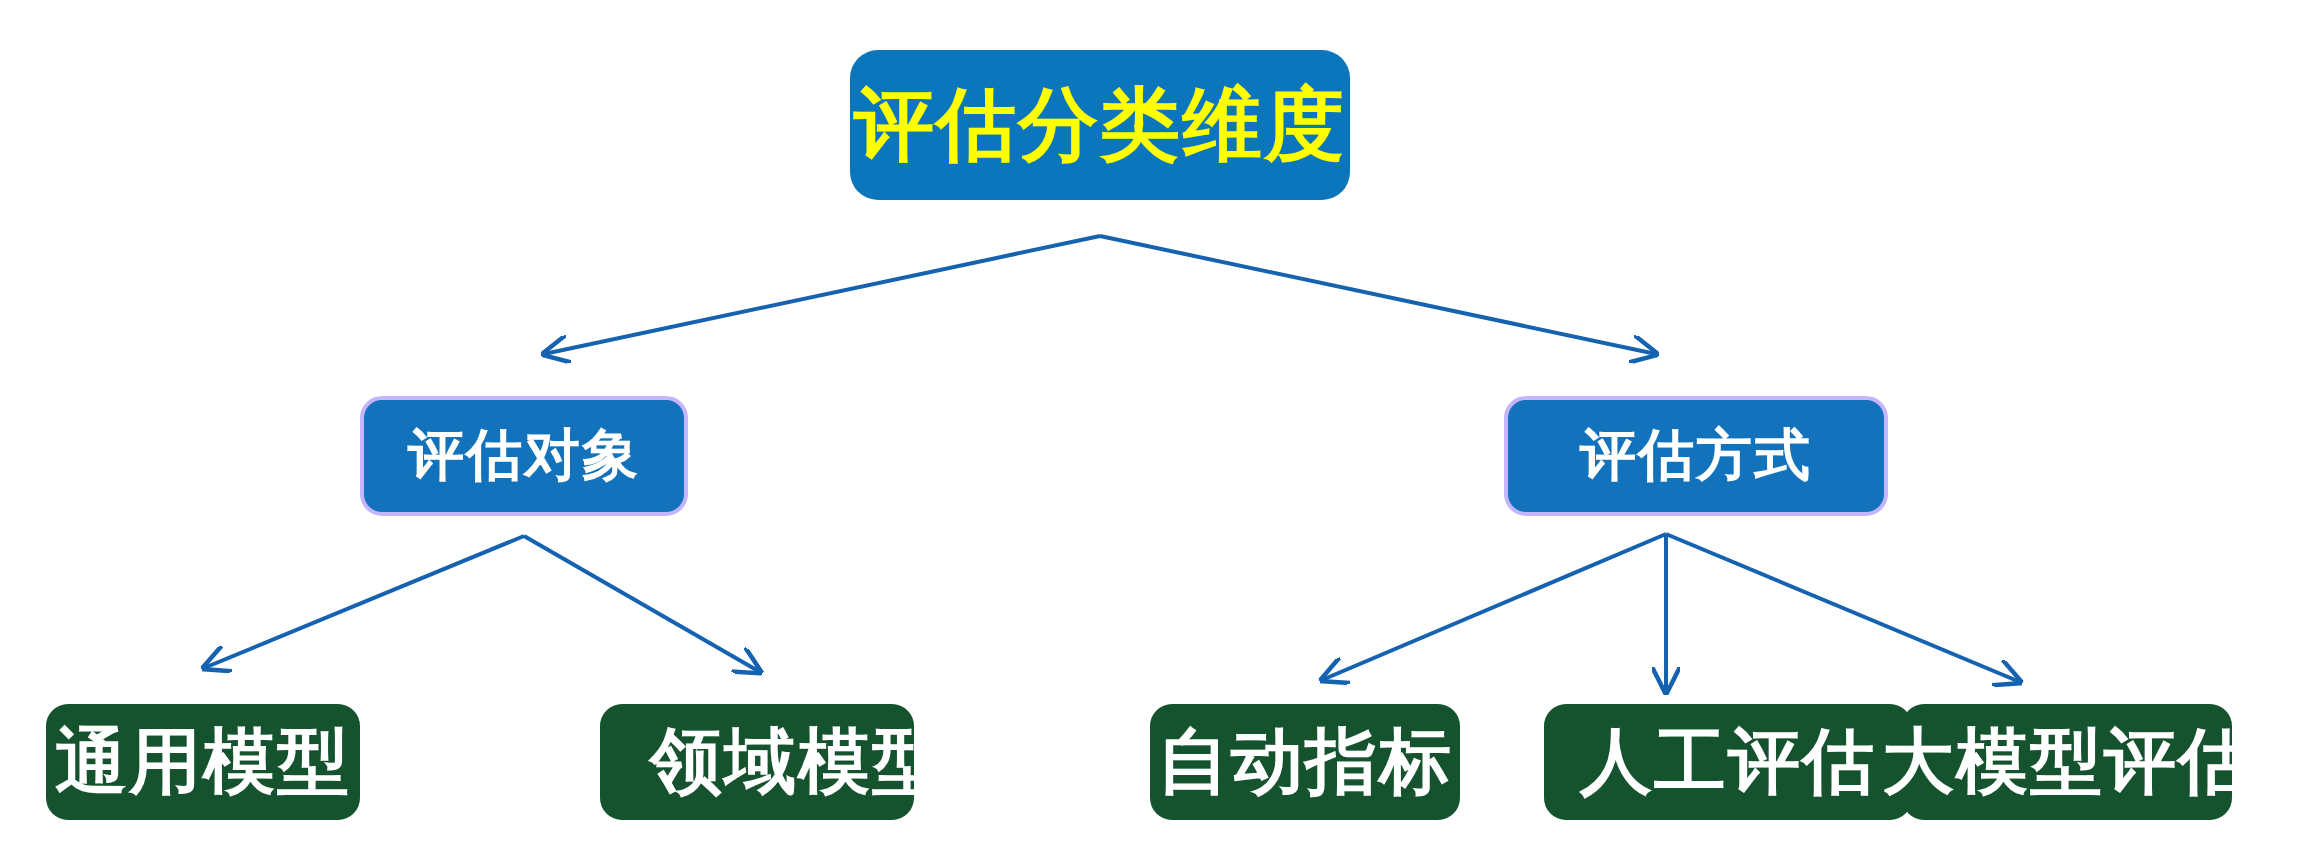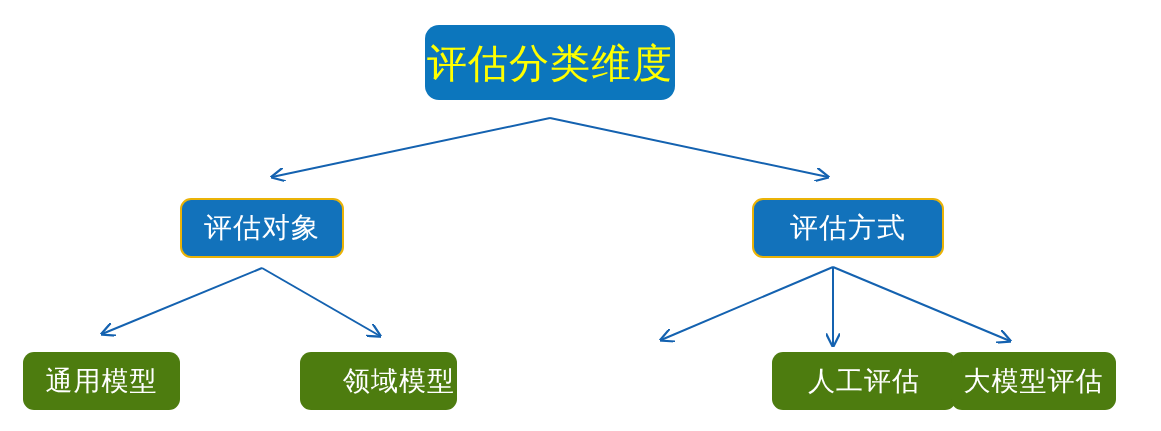--- a/index.html
+++ b/index.html
@@ -24,21 +24,21 @@
     width: 1161px;
     height: 431px;
     pointer-events: none;
   }
   .node {
     position: absolute;
     box-sizing: border-box;
     display: flex;
     align-items: center;
     justify-content: center;
-    font-weight: normal;
+    font-weight: bold;
     letter-spacing: 1px;
     white-space: nowrap;
     line-height: 1;
     z-index: 2;
   }
   
   .node-root {
     left: 425px;
     top: 25px;
     width: 250px;
@@ -47,34 +47,34 @@
     background: #0c76bd;
     color: #ffff00;
     font-size: 40px;
   }
   
   .node-l2 {
     top: 198px;
     height: 60px;
     border-radius: 11px;
     background: #1272bb;
-    border: 2px solid #eab308;
+    border: 2px solid #c4b5fd;
     color: #ffffff;
     font-size: 28px;
   }
   .node-l2.pos-left  { left: 180px; width: 164px; }
   .node-l2.pos-right { left: 752px; width: 192px; }
   
   .node-leaf {
     top: 352px;
     height: 58px;
     border-radius: 11px;
-    background: #4d7c0f;
+    background: #14532d;
     color: #ffffff;
-    font-size: 27px;
+    font-size: 36px;
   }
   .leaf-1 { left: 23px;  width: 157px; }
   .leaf-2 { left: 300px; width: 157px; padding-left: 41px; }
   .leaf-3 { left: 575px; width: 155px; }
   .leaf-4 { left: 772px; width: 184px; }
   .leaf-5 { left: 951px; width: 165px; }
 </style>
 </head>
 <body>
 
@@ -105,18 +105,19 @@
   <div class="node node-root">评估分类维度</div>
 
   <div class="node node-l2 pos-left">评估对象</div>
 
   <div class="node node-l2 pos-right">评估方式</div>
 
   <div class="node node-leaf leaf-1">通用模型</div>
 
   <div class="node node-leaf leaf-2">领域模型</div>
 
+  <div class="node node-leaf leaf-3">自动指标</div>
 
   <div class="node node-leaf leaf-4">人工评估</div>
 
   <div class="node node-leaf leaf-5">大模型评估</div>
 
 </div>
 
 </body></html>

